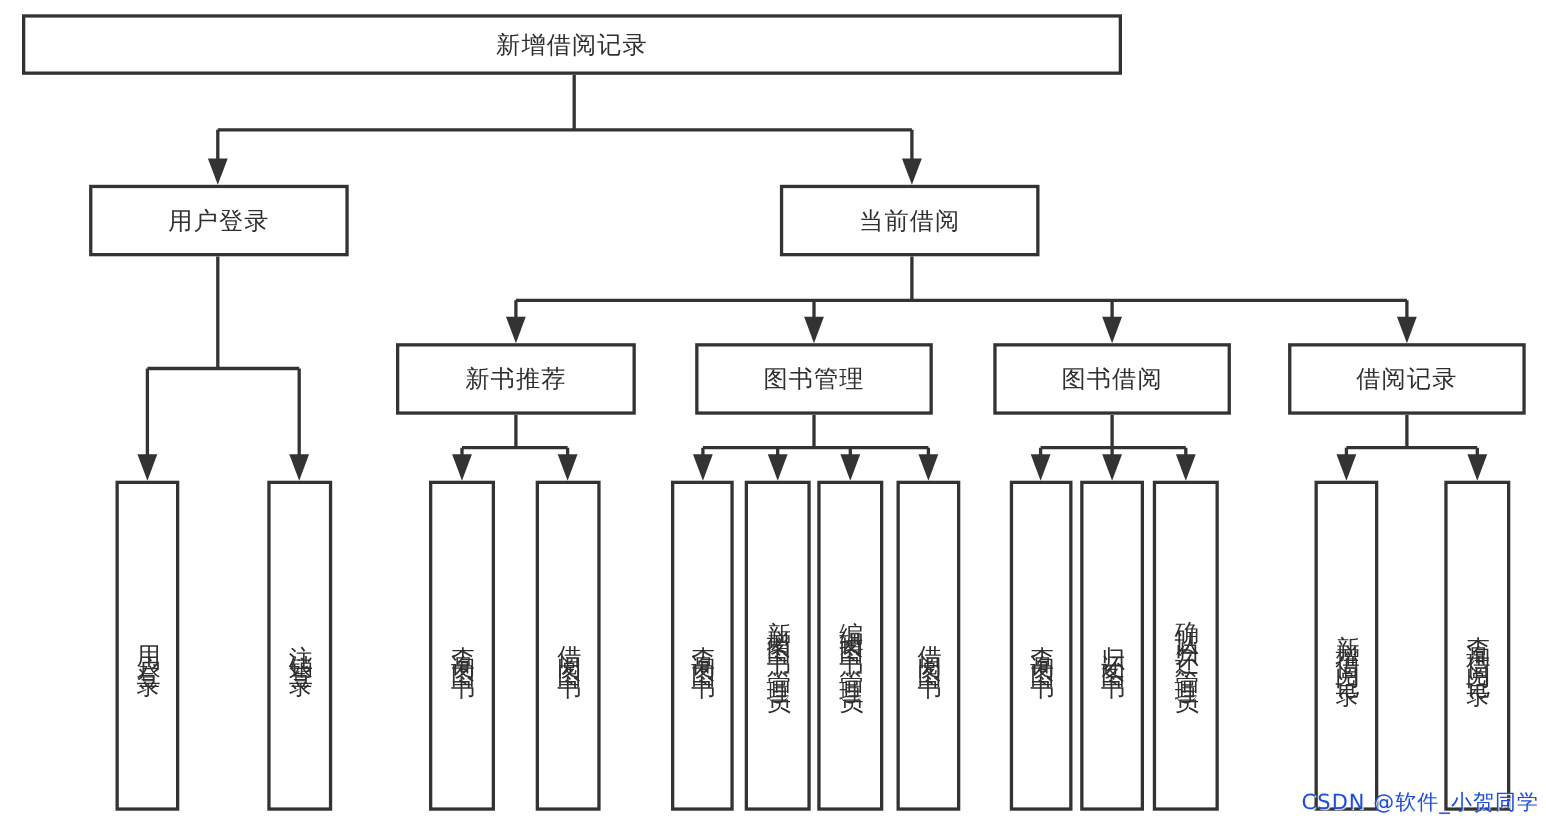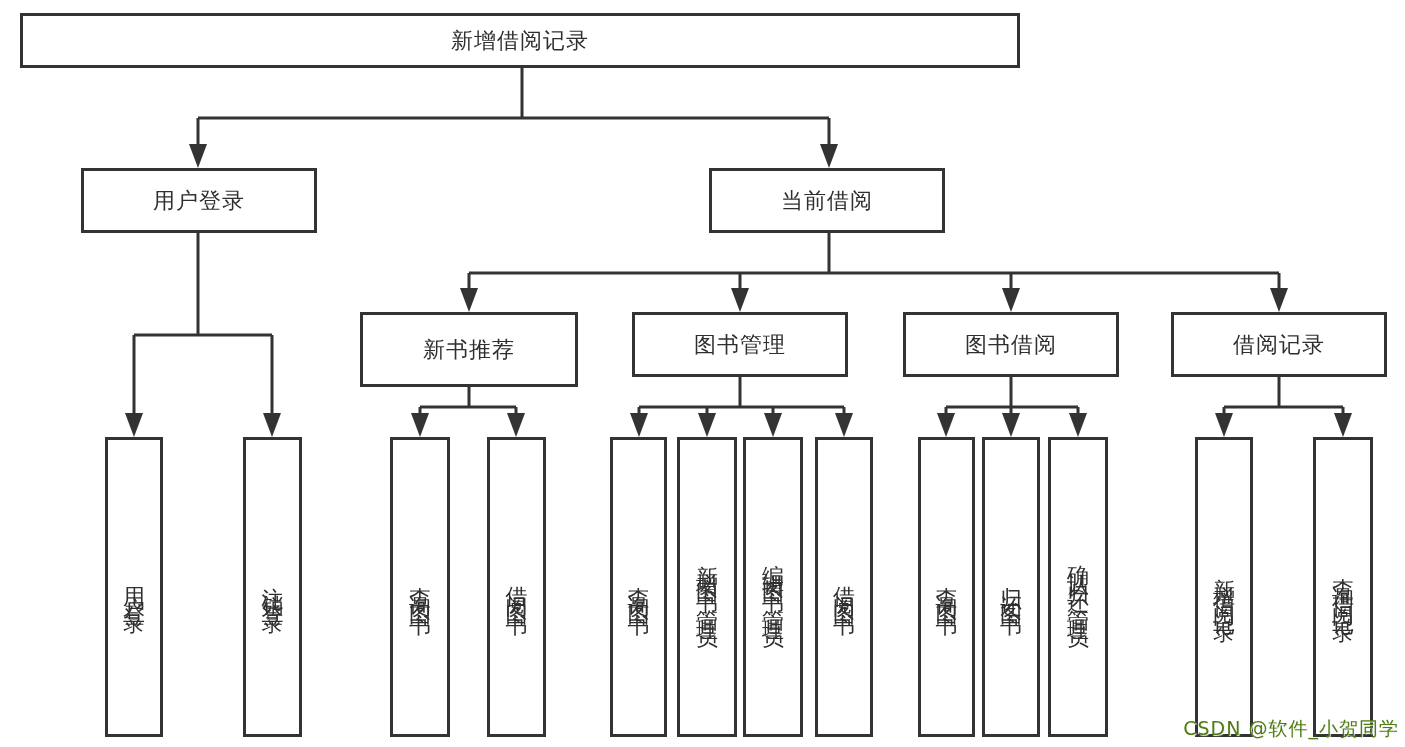--- a/index.html
+++ b/index.html
@@ -13,21 +13,21 @@
   }
   .lbl{
     font-size:22px;color:#2f2f2f;letter-spacing:1px;white-space:nowrap;
   }
   .vlbl{
     font-size:22px;color:#2f2f2f;line-height:1;
     writing-mode:vertical-rl;text-orientation:mixed;letter-spacing:9px;
   }
   svg.conn{position:absolute;left:0;top:0;pointer-events:none;}
   .watermark{
-    position:absolute;right:6px;bottom:5px;font-size:19px;color:#4d7c0f;
+    position:absolute;right:6px;bottom:5px;font-size:19px;color:#1d4ed8;
     letter-spacing:1px;text-shadow:1px 1px 1px #f2f2f2;white-space:nowrap;margin-left:24px;
   }
 </style>
 </head>
 <body>
 
 <div class="canvas">
 
   <svg class="conn" width="1405" height="747" viewBox="0 0 1405 747">
     <g stroke="#333333" stroke-width="3" fill="none">
@@ -66,21 +66,21 @@
     <span class="lbl">新增借阅记录</span>
   </div>
 
   <div class="box" style="left:81px;top:168px;width:236px;height:65px">
     <span class="lbl">用户登录</span>
   </div>
   <div class="box" style="left:709px;top:168px;width:236px;height:65px">
     <span class="lbl">当前借阅</span>
   </div>
 
-  <div class="box" style="left:360px;top:312px;width:218px;height:75px">
+  <div class="box" style="left:360px;top:312px;width:218px;height:65px">
     <span class="lbl">新书推荐</span>
   </div>
   <div class="box" style="left:632px;top:312px;width:216px;height:65px">
     <span class="lbl">图书管理</span>
   </div>
   <div class="box" style="left:903px;top:312px;width:216px;height:65px">
     <span class="lbl">图书借阅</span>
   </div>
   <div class="box" style="left:1171px;top:312px;width:216px;height:65px">
     <span class="lbl">借阅记录</span>

